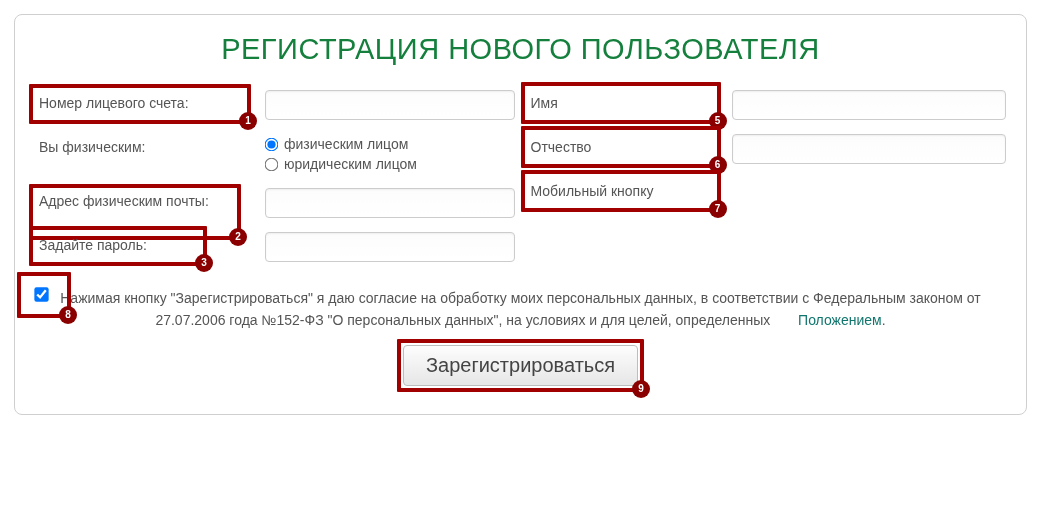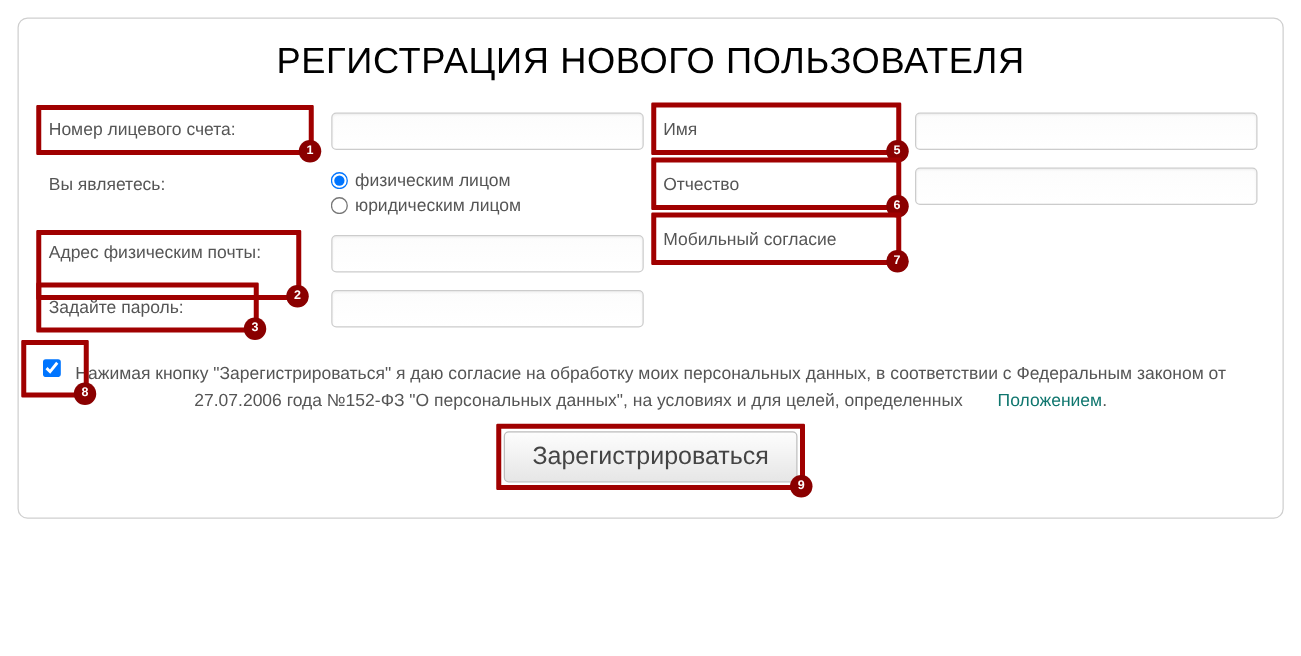--- a/index.html
+++ b/index.html
@@ -15,21 +15,21 @@
   .panel {
     border: 1px solid #cfcfcf;
     border-radius: 8px;
     padding: 18px 20px 28px 20px;
     width: 100%;
   }
   .title {
     text-align: center;
     font-size: 29px;
     font-weight: 400;
-    color: #000000;
+    color: #15803d;
     margin-bottom: 22px;
     letter-spacing: 0.5px;
   }
   .cols {
     display: flex;
     gap: 12px;
   }
   .col {
     flex: 1;
   }
@@ -146,21 +146,21 @@
             <div class="badge">1</div>
           </div>
         </div>
         <div class="ctrl">
           <input type="text" style="">
         </div>
       </div>
 
       <div class="row">
         <div class="lbl-wrap">
-          <span class="lbl">Вы являетесь:</span>
+          <span class="lbl">Вы физическим:</span>
         </div>
         <div class="ctrl">
           <label class="radio-row">
             <input type="radio" name="ent" checked="" style="">
             <span>физическим лицом</span>
           </label>
           <label class="radio-row">
             <input type="radio" name="ent" style="">
             <span>юридическим лицом</span>
           </label>
@@ -215,21 +215,21 @@
             <div class="badge">6</div>
           </div>
         </div>
         <div class="ctrl">
           <input type="text" style="">
         </div>
       </div>
 
       <div class="row">
         <div class="lbl-wrap r">
-          <span class="lbl">Мобильный согласие</span>
+          <span class="lbl">Мобильный кнопку</span>
           <div class="hl" style="top:-6px;left:-6px;width:200px;height:42px;">
             <div class="badge">7</div>
           </div>
         </div>
       </div>
 
     </div>
   </div>
 
   <div class="consent-area">

